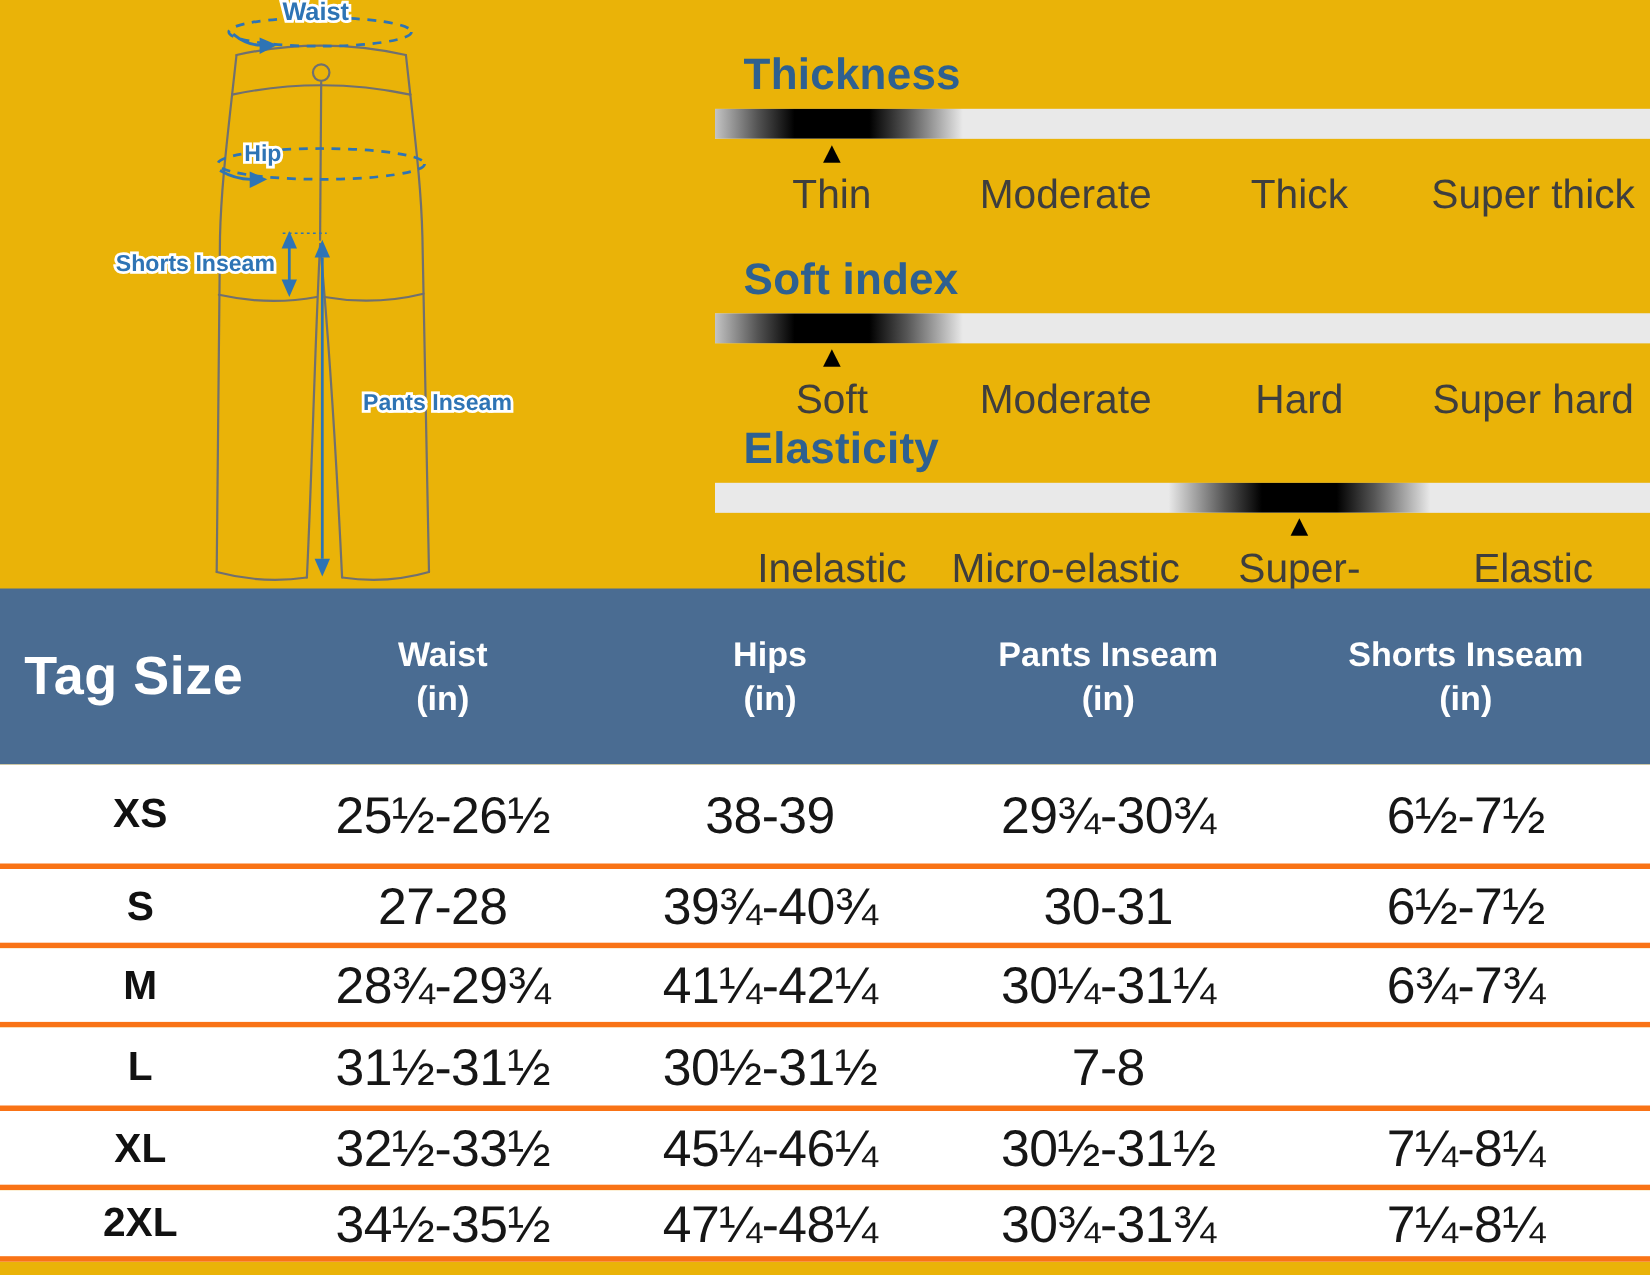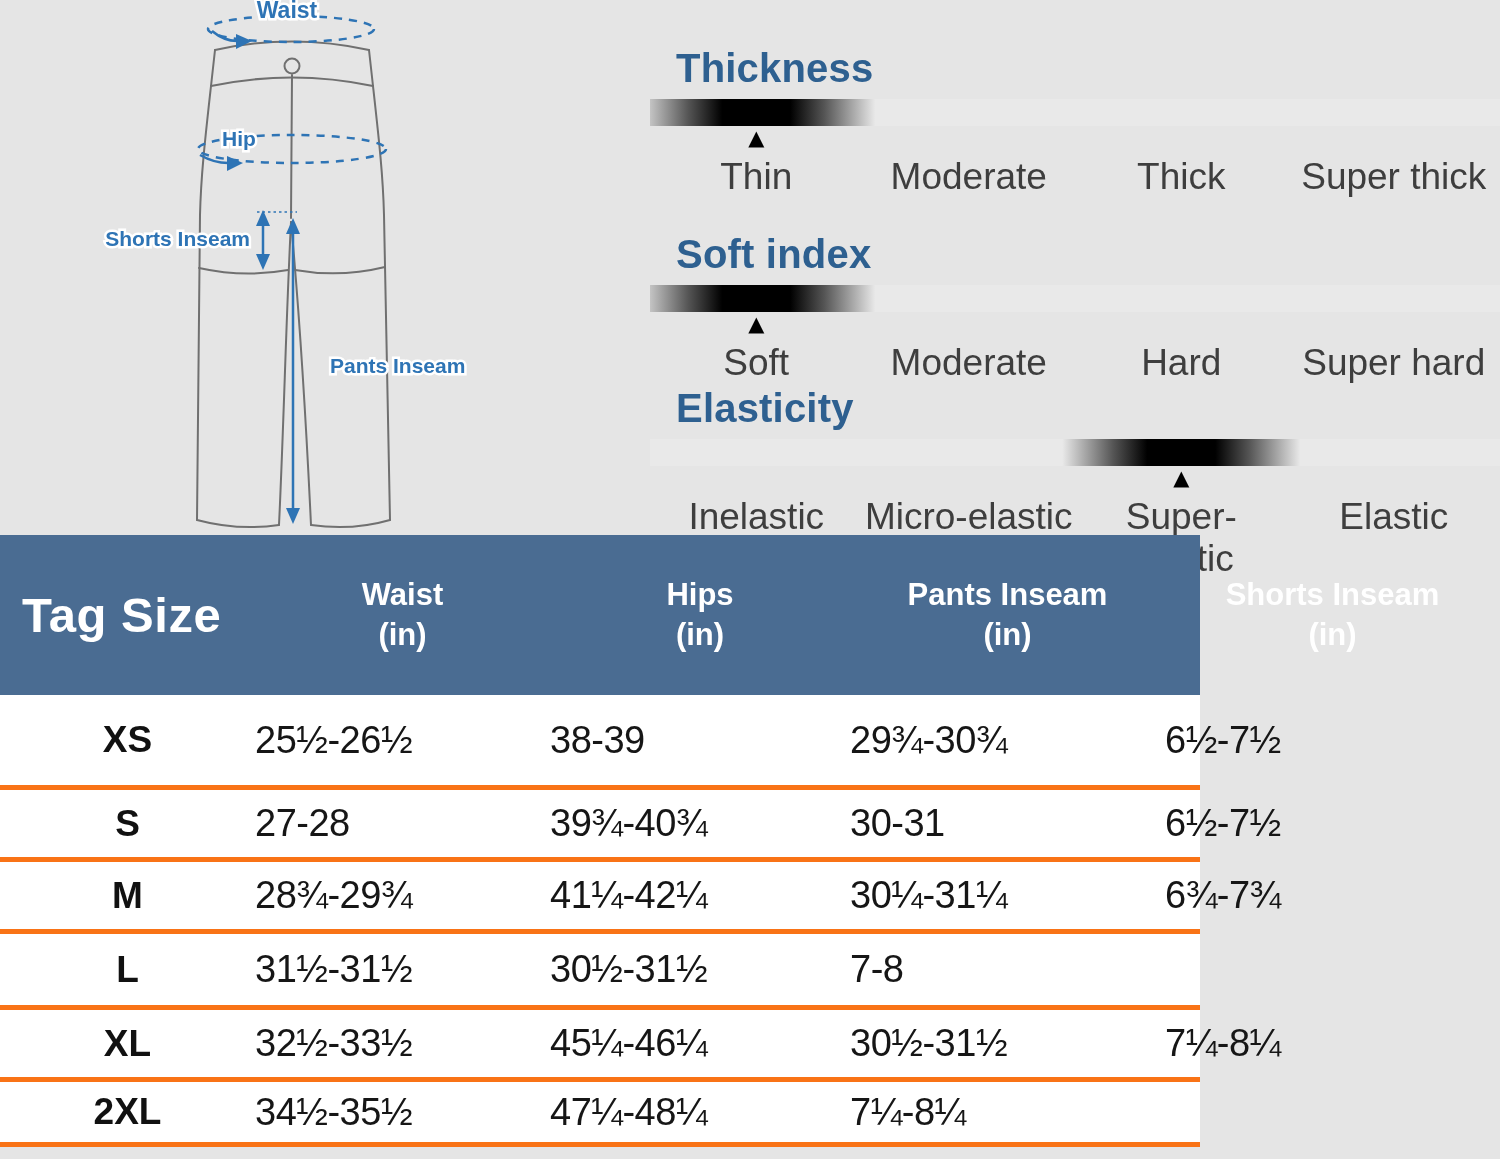--- a/index.html
+++ b/index.html
@@ -1,18 +1,18 @@
 <!DOCTYPE html>
 <html><head>
 <meta charset="utf-8">
 <style>
   * { margin:0; padding:0; box-sizing:border-box; }
   html,body { background:#ffffff; }
   body { font-family:"Liberation Sans", sans-serif; }
-  .page { position:relative; width:1500px; height:1159px; background:#e5e5e5; overflow:hidden; }
+  .page { position:relative; width:1500px; height:1159px; background:#eab308; overflow:hidden; }
 
   
   .diagram { position:absolute; left:0; top:0; width:640px; height:535px; }
   .diagram svg { width:100%; height:100%; display:block; }
 
   
   .scales { position:absolute; left:650px; top:0; width:850px; }
   .scale.s1 { padding-top:46px; }
   .scale.s2 { margin-top:34px; }
   .scale.s3 { margin-top:2px; }
@@ -26,30 +26,30 @@
       #555555 calc(var(--pos) + 8%),
       #e9e9e9 calc(var(--pos) + 14%));
   }
   .marker-row { position:relative; height:30px; }
   .marker { position:absolute; top:2px; transform:translateX(-50%);
     font-family:"DejaVu Sans", sans-serif; font-size:21px; line-height:1; color:#000; }
   .levels { display:flex; }
   .level { width:25%; text-align:center; font-size:37px; color:#3e3e3e; }
 
   
-  .size-table { position:absolute; top:535px; left:0; width:1200px; }
+  .size-table { position:absolute; top:535px; left:0; width:1500px; }
   .grid-cols { display:grid; grid-template-columns:255px 295px 300px 315px 335px; }
   .thead { height:160px; background:#4a6c92; color:#fff; align-items:center; }
   .th-tag { font-size:49px; font-weight:bold; padding-left:22px; letter-spacing:0.5px; }
   .th { text-align:center; font-size:31px; font-weight:bold; line-height:1.3; }
   .trow { align-items:center; border-bottom:5px solid #f97316; height:72px; background:#fff; }
   .trow.first { height:95px; }
   .trow.last { height:65px; }
   .cell-size { text-align:center; font-size:37px; font-weight:bold; color:#111; }
-  .cell { text-align:left; font-size:38px; color:#161616; letter-spacing:-0.5px; }
+  .cell { text-align:center; font-size:47px; color:#161616; letter-spacing:-0.5px; }
 </style>
 </head>
 <body>
 
 <div class="page">
 
   <div class="diagram">
     <svg viewBox="0 0 640 535">
       <g stroke="#707070" stroke-width="2" fill="none" stroke-linecap="round">
         <path d="M215,50 Q292,33 369,50"></path>
@@ -193,17 +193,18 @@
       <div class="cell-size">XL</div>
       <div class="cell">32½-33½</div>
       <div class="cell">45¼-46¼</div>
       <div class="cell">30½-31½</div>
       <div class="cell">7¼-8¼</div>
     </div>
     <div class="trow last grid-cols">
       <div class="cell-size">2XL</div>
       <div class="cell">34½-35½</div>
       <div class="cell">47¼-48¼</div>
+      <div class="cell">30¾-31¾</div>
       <div class="cell">7¼-8¼</div>
     </div>
   </div>
 
 </div>
 
 </body></html>

